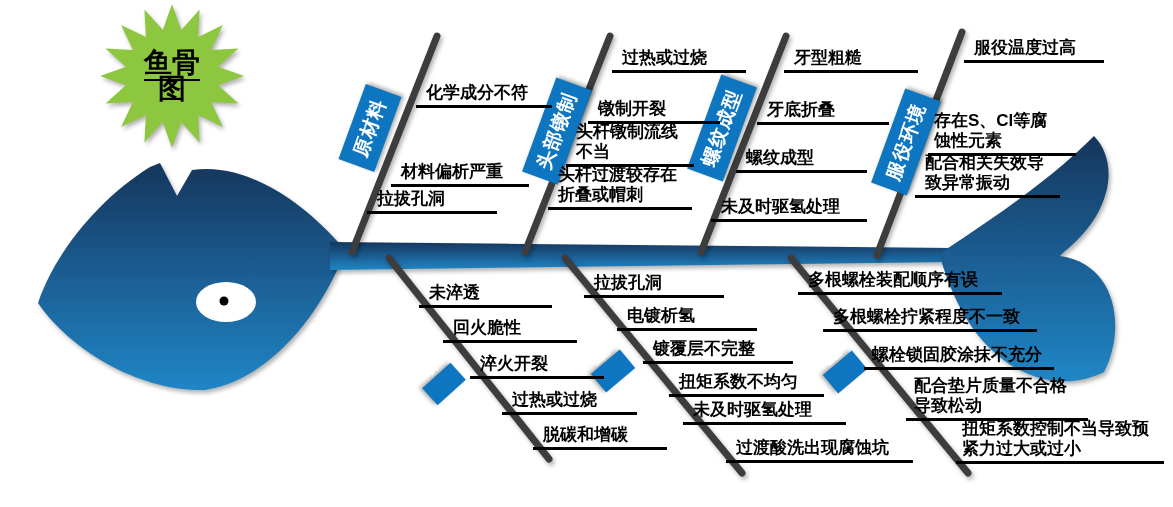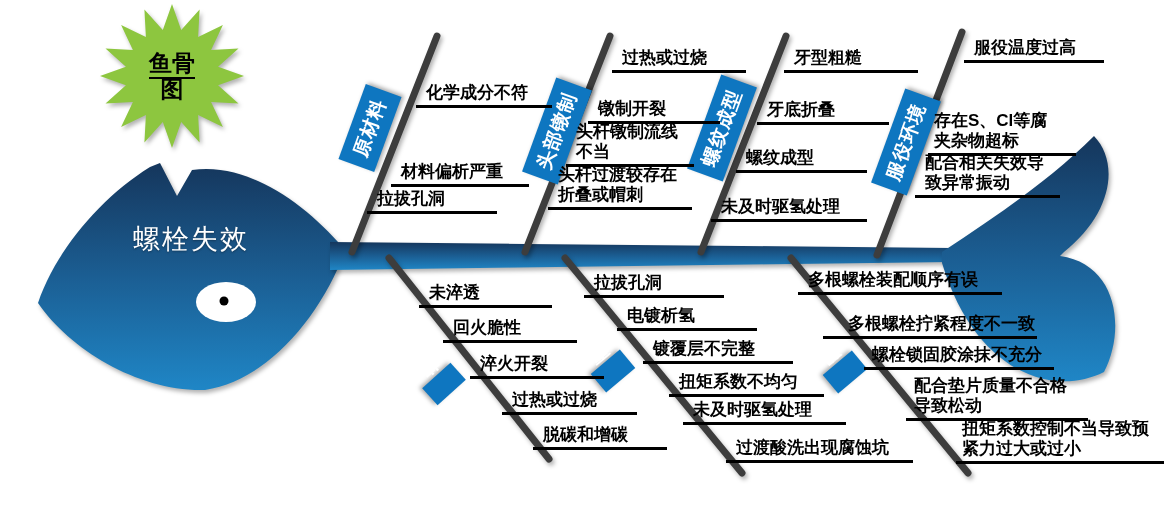--- a/index.html
+++ b/index.html
@@ -7,21 +7,21 @@
     position:relative;width:1173px;height:507px;overflow:hidden;
     background:#ffffff;
     font-family:"Liberation Sans","DejaVu Sans",sans-serif;
   }
   svg.layer{position:absolute;left:0;top:0;}
   .sh{filter:drop-shadow(2px 3px 2px rgba(0,0,0,.30));}
   .bone{stroke:#3d3d3d;stroke-width:7;stroke-linecap:round;}
   
   .star-text{
     position:absolute;left:172px;top:76px;transform:translate(-50%,-50%);
-    text-align:center;color:#000;font-size:23px;font-weight:600;line-height:26px;
+    text-align:center;color:#000;font-size:28px;font-weight:600;line-height:26px;
     white-space:nowrap;
   }
   .star-text .u{border-bottom:2px solid #000;padding-bottom:1px;}
   
   .head-title{
     position:absolute;left:133px;top:221px;color:#ffffff;
     font-size:27px;font-weight:500;letter-spacing:2px;white-space:nowrap;
     text-shadow:0 1px 2px rgba(0,0,0,.35);
   }
   
@@ -85,21 +85,20 @@
     <line class="bone sh" x1="389" y1="258" x2="549" y2="459"></line>
     <line class="bone sh" x1="565" y1="258" x2="742" y2="473"></line>
     <line class="bone sh" x1="791" y1="258" x2="968" y2="473"></line>
   </svg>
 
   <div class="star-text">
     <span class="u">鱼骨</span><br>
     <span>图</span>
   </div>
 
-  <div class="head-title">螺栓失效</div>
 
   <div class="cat top" style="left:370px;top:128px;">原材料</div>
   <div class="cat top" style="left:557px;top:131px;">头部镦制</div>
   <div class="cat top" style="left:722px;top:128px;">螺纹成型</div>
   <div class="cat top" style="left:906px;top:142px;">服役环境</div>
 
   <div class="cat bot" style="left:444px;top:384px;transform:translate(-50%,-50%) rotate(138deg);">热处理</div>
   <div class="cat bot" style="left:613px;top:371px;">表面处理</div>
   <div class="cat bot" style="left:845px;top:372px;">装配工艺</div>
 
@@ -114,38 +113,38 @@
   <div class="cause" style="left:548px;top:165px;width:132px;">头杆过渡较存在
 折叠或帽刺</div>
 
   <div class="cause" style="left:784px;top:48px;width:122px;">牙型粗糙</div>
   <div class="cause" style="left:757px;top:100px;width:120px;">牙底折叠</div>
   <div class="cause" style="left:736px;top:148px;width:119px;">螺纹成型</div>
   <div class="cause" style="left:711px;top:197px;width:144px;">未及时驱氢处理</div>
 
   <div class="cause" style="left:964px;top:38px;width:128px;">服役温度过高</div>
   <div class="cause" style="left:928px;top:111px;width:140px;padding-left:6px;">存在S、Cl等腐
-夹杂物超标</div>
+蚀性元素</div>
   <div class="cause" style="left:915px;top:153px;width:133px;">配合相关失效导
 致异常振动</div>
 
   <div class="cause" style="left:419px;top:283px;width:121px;">未淬透</div>
   <div class="cause" style="left:443px;top:318px;width:122px;">回火脆性</div>
   <div class="cause" style="left:470px;top:354px;width:122px;">淬火开裂</div>
   <div class="cause" style="left:502px;top:390px;width:123px;">过热或过烧</div>
   <div class="cause" style="left:533px;top:425px;width:122px;">脱碳和增碳</div>
 
   <div class="cause" style="left:584px;top:273px;width:128px;">拉拔孔洞</div>
   <div class="cause" style="left:617px;top:306px;width:128px;">电镀析氢</div>
   <div class="cause" style="left:643px;top:339px;width:138px;">镀覆层不完整</div>
   <div class="cause" style="left:683px;top:400px;width:151px;">未及时驱氢处理</div>
   <div class="cause" style="left:669px;top:372px;width:143px;">扭矩系数不均匀</div>
   <div class="cause" style="left:726px;top:438px;width:175px;">过渡酸洗出现腐蚀坑</div>
 
   <div class="cause" style="left:798px;top:270px;width:192px;">多根螺栓装配顺序有误</div>
-  <div class="cause" style="left:823px;top:314px;width:202px;text-align:right;">多根螺栓拧紧程度不一致</div>
+  <div class="cause" style="left:823px;top:307px;width:202px;">多根螺栓拧紧程度不一致</div>
   <div class="cause" style="left:864px;top:345px;width:180px;padding-left:8px;">螺栓锁固胶涂抹不充分</div>
   <div class="cause" style="left:906px;top:376px;width:172px;padding-left:8px;">配合垫片质量不合格
 导致松动</div>
   <div class="cause" style="left:956px;top:419px;width:200px;padding-left:6px;">扭矩系数控制不当导致预
 紧力过大或过小</div>
 
 </div>
 
 </body></html>

